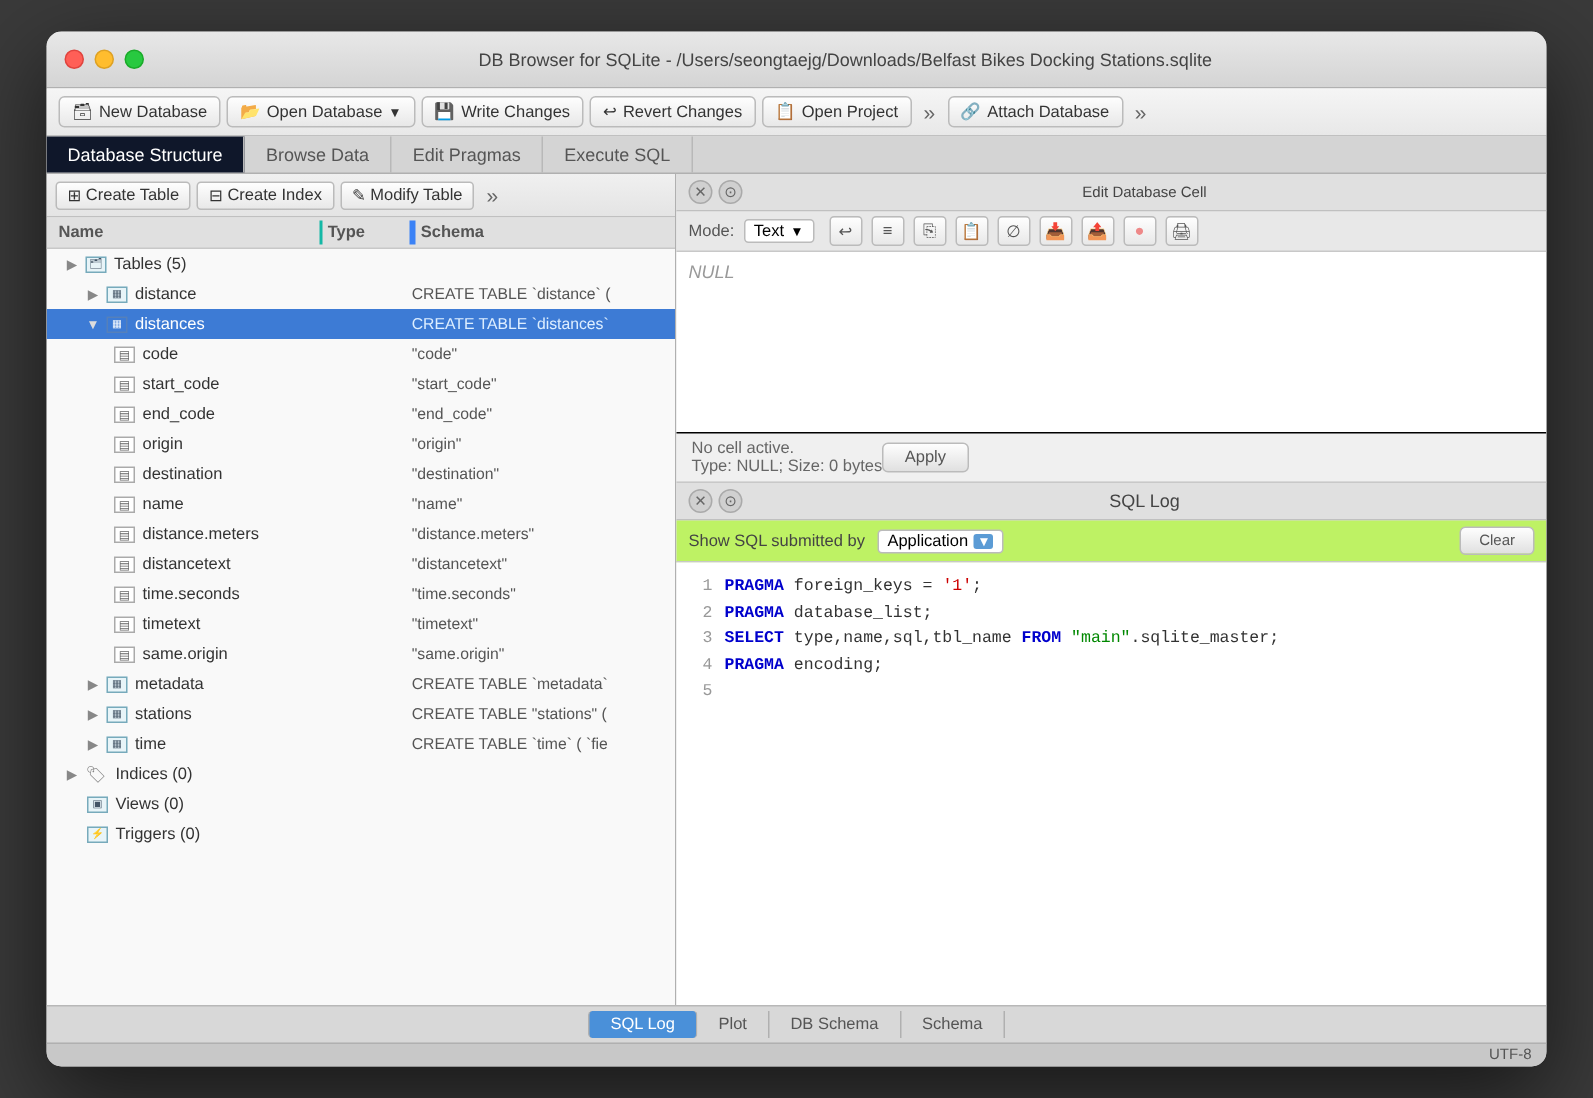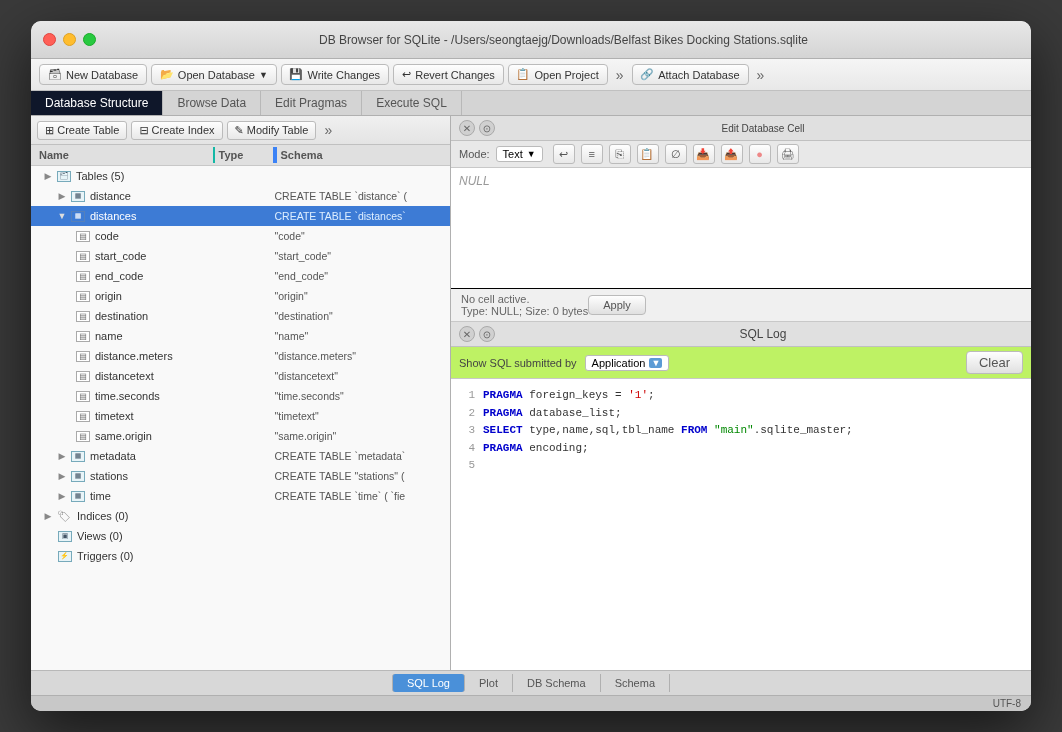--- a/index.html
+++ b/index.html
@@ -282,21 +282,21 @@
       gap: 4px;
     }
     .app-select-arrow { color: #fff; background: #5b9bd5; border-radius: 2px; font-size: 9px; padding: 0 2px; }
     .clear-btn {
       margin-left: auto;
       padding: 3px 12px;
       border: 1px solid #bbb;
       background: linear-gradient(to bottom, #fefefe, #e0e0e0);
       border-radius: 4px;
       cursor: pointer;
-      font-size: 13px;
+      font-size: 10px;
       color: #555;
       text-align: center;
     }
     .sql-content {
       flex: 1;
       background: white;
       padding: 8px;
       overflow-y: auto;
       font-family: "Menlo", "Monaco", "Courier New", monospace;
       font-size: 11px;

